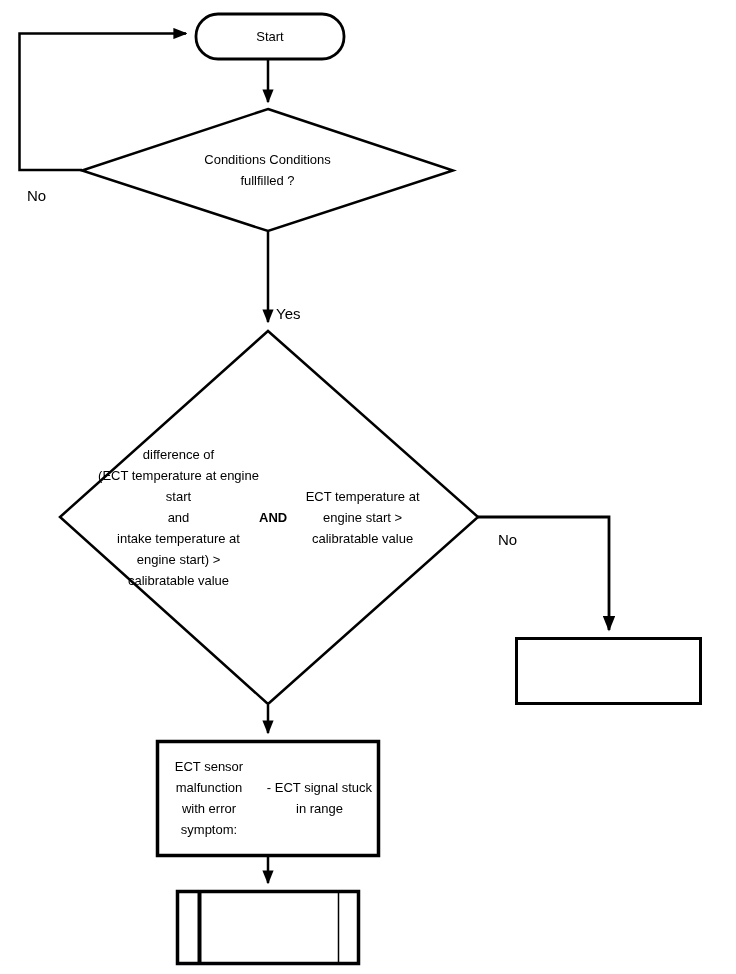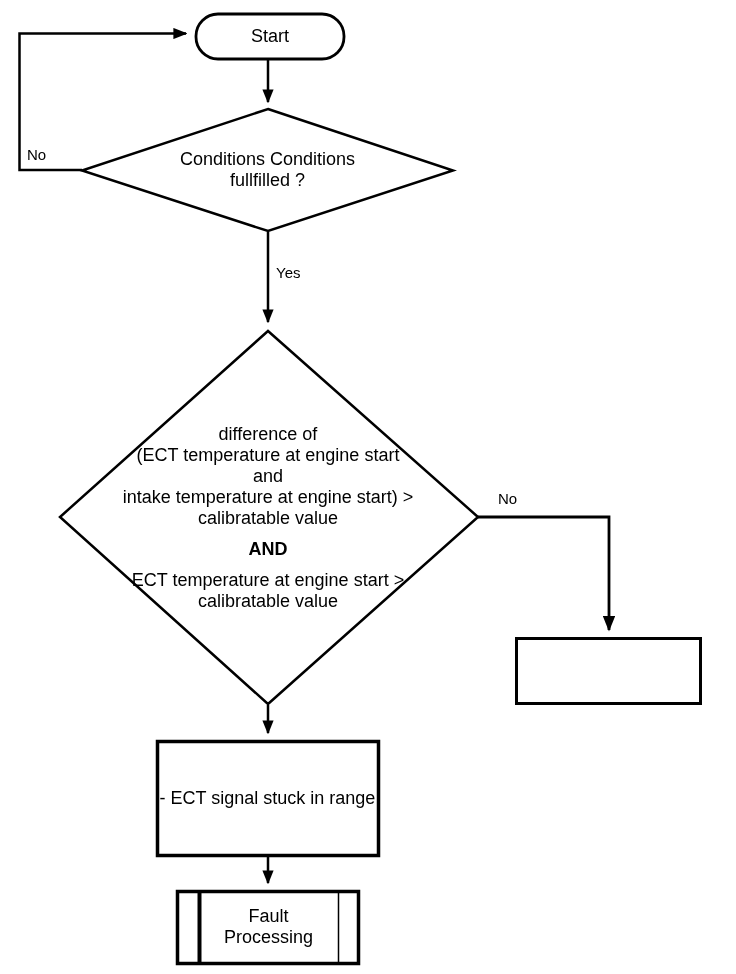--- a/index.html
+++ b/index.html
@@ -16,41 +16,41 @@
     color: #000000;
     overflow: hidden;
   }
   .stage svg {
     position: absolute;
     left: 0;
     top: 0;
   }
   .lbl {
     position: absolute;
-    font-size: 18px;
+    font-size: 13px;
     line-height: 21px;
     color: #000000;
     white-space: pre-line;
   }
   .center-box {
     display: flex;
     align-items: center;
     justify-content: center;
     text-align: center;
   }
   .col-box {
     display: flex;
-    flex-direction: column;
     align-items: center;
     justify-content: center;
     text-align: center;
   }
   .edge-label {
     font-size: 15px;
     line-height: 17px;
+    margin-top: 41px;
   }
   .op {
     font-weight: bold;
     margin: 10px 0;
   }
   .detail {
   }
 </style>
 </head>
 <body>
@@ -98,19 +98,19 @@
 calibratable value</div>
     <div class="op">AND</div>
     <div>ECT temperature at engine start &gt;
 calibratable value</div>
   </div>
 
   <div class="lbl edge-label" style="left:498px; top:490px;">No</div>
 
 
   <div class="lbl col-box" style="left:157px; top:741px; width:221px; height:114px;">
+    <div>ECT sensor malfunction
+with error symptom:</div>
     <div class="detail">- ECT signal stuck in range</div>
   </div>
 
-  <div class="lbl center-box" style="left:199px; top:891px; width:139px; height:72px;">Fault
-Processing</div>
 
 </div>
 
 </body></html>

